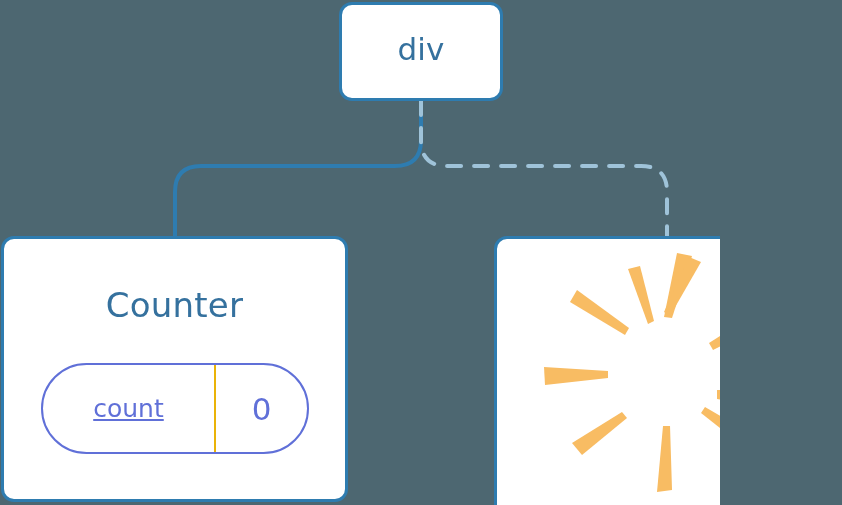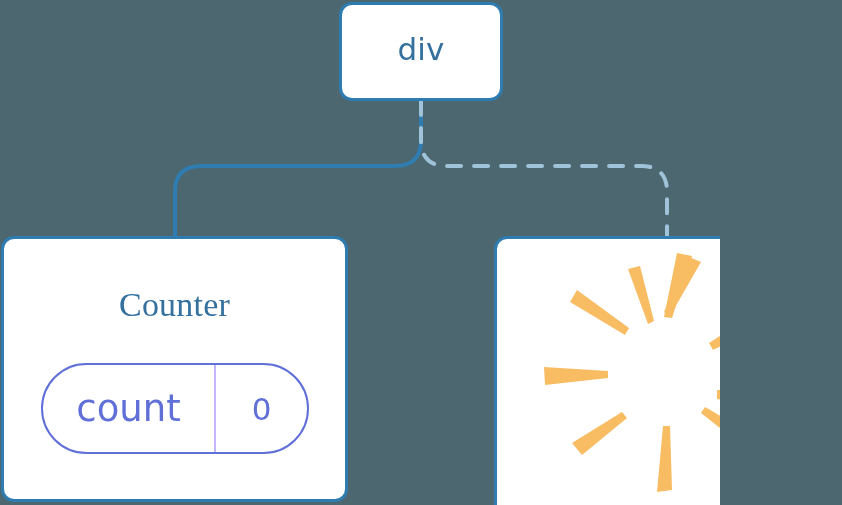--- a/index.html
+++ b/index.html
@@ -64,21 +64,20 @@
   }
   #div-title {
     top: 29px;
     font-size: 31px;
     line-height: 40px;
   }
   #counter-title {
     top: 283px;
     font-size: 34px;
     line-height: 44px;
-    font-family: Liberation Serif, serif;
   }
   #counter-title-wrap {
     position: absolute;
     left: 1px;
     width: 347px;
     top: 0;
   }
   .state-pill {
     position: absolute;
     left: 41px;
@@ -91,23 +90,24 @@
     display: flex;
     align-items: stretch;
     background: transparent;
   }
   .pill-key {
     flex: 0 0 173px;
     display: flex;
     align-items: center;
     justify-content: center;
     color: #6070d8;
-    font-size: 37px;
-    border-right: 2px solid #c4b5fd;
+    font-size: 25px;
+    border-right: 2px solid #eab308;
     box-sizing: border-box;
+    text-decoration: underline;
   }
   .pill-val {
     flex: 1 1 auto;
     display: flex;
     align-items: center;
     justify-content: center;
     color: #6070d8;
     font-size: 31px;
   }
   .sparkle-ray {

